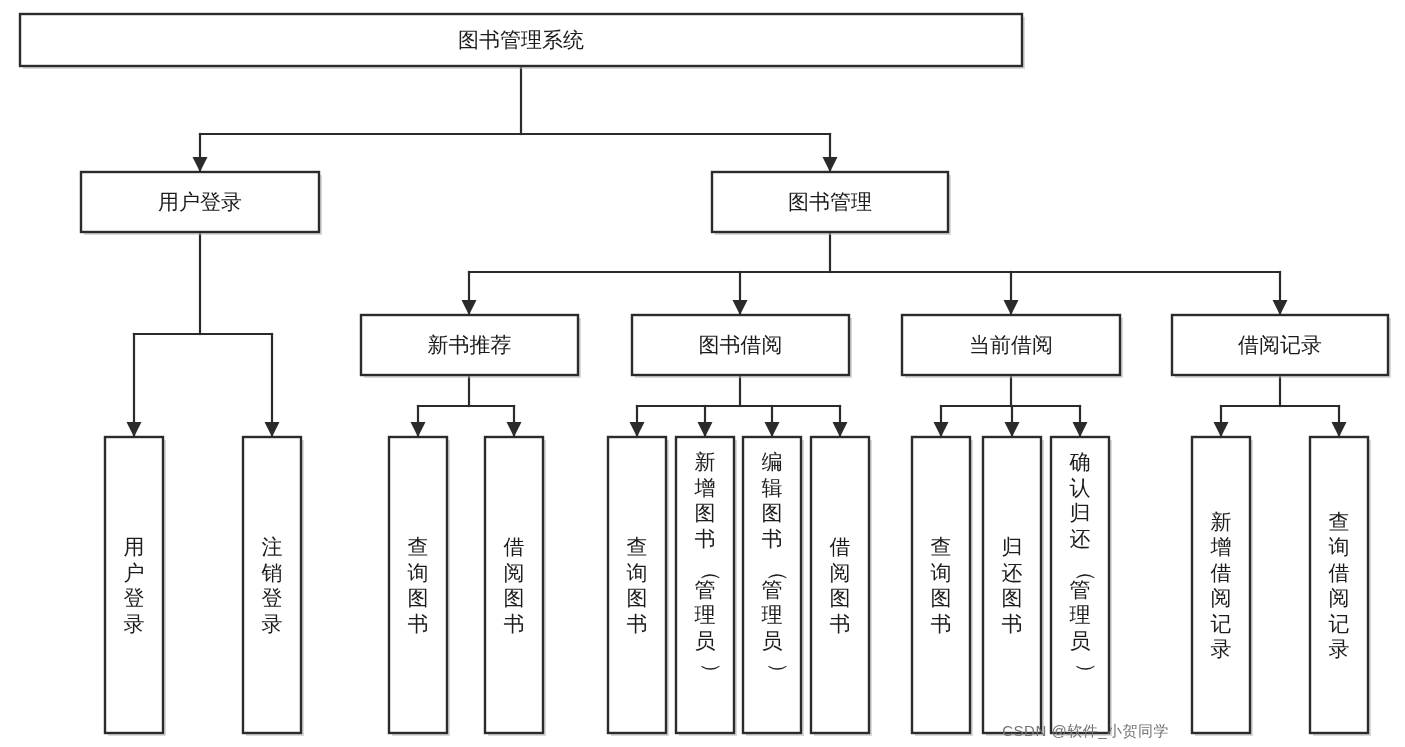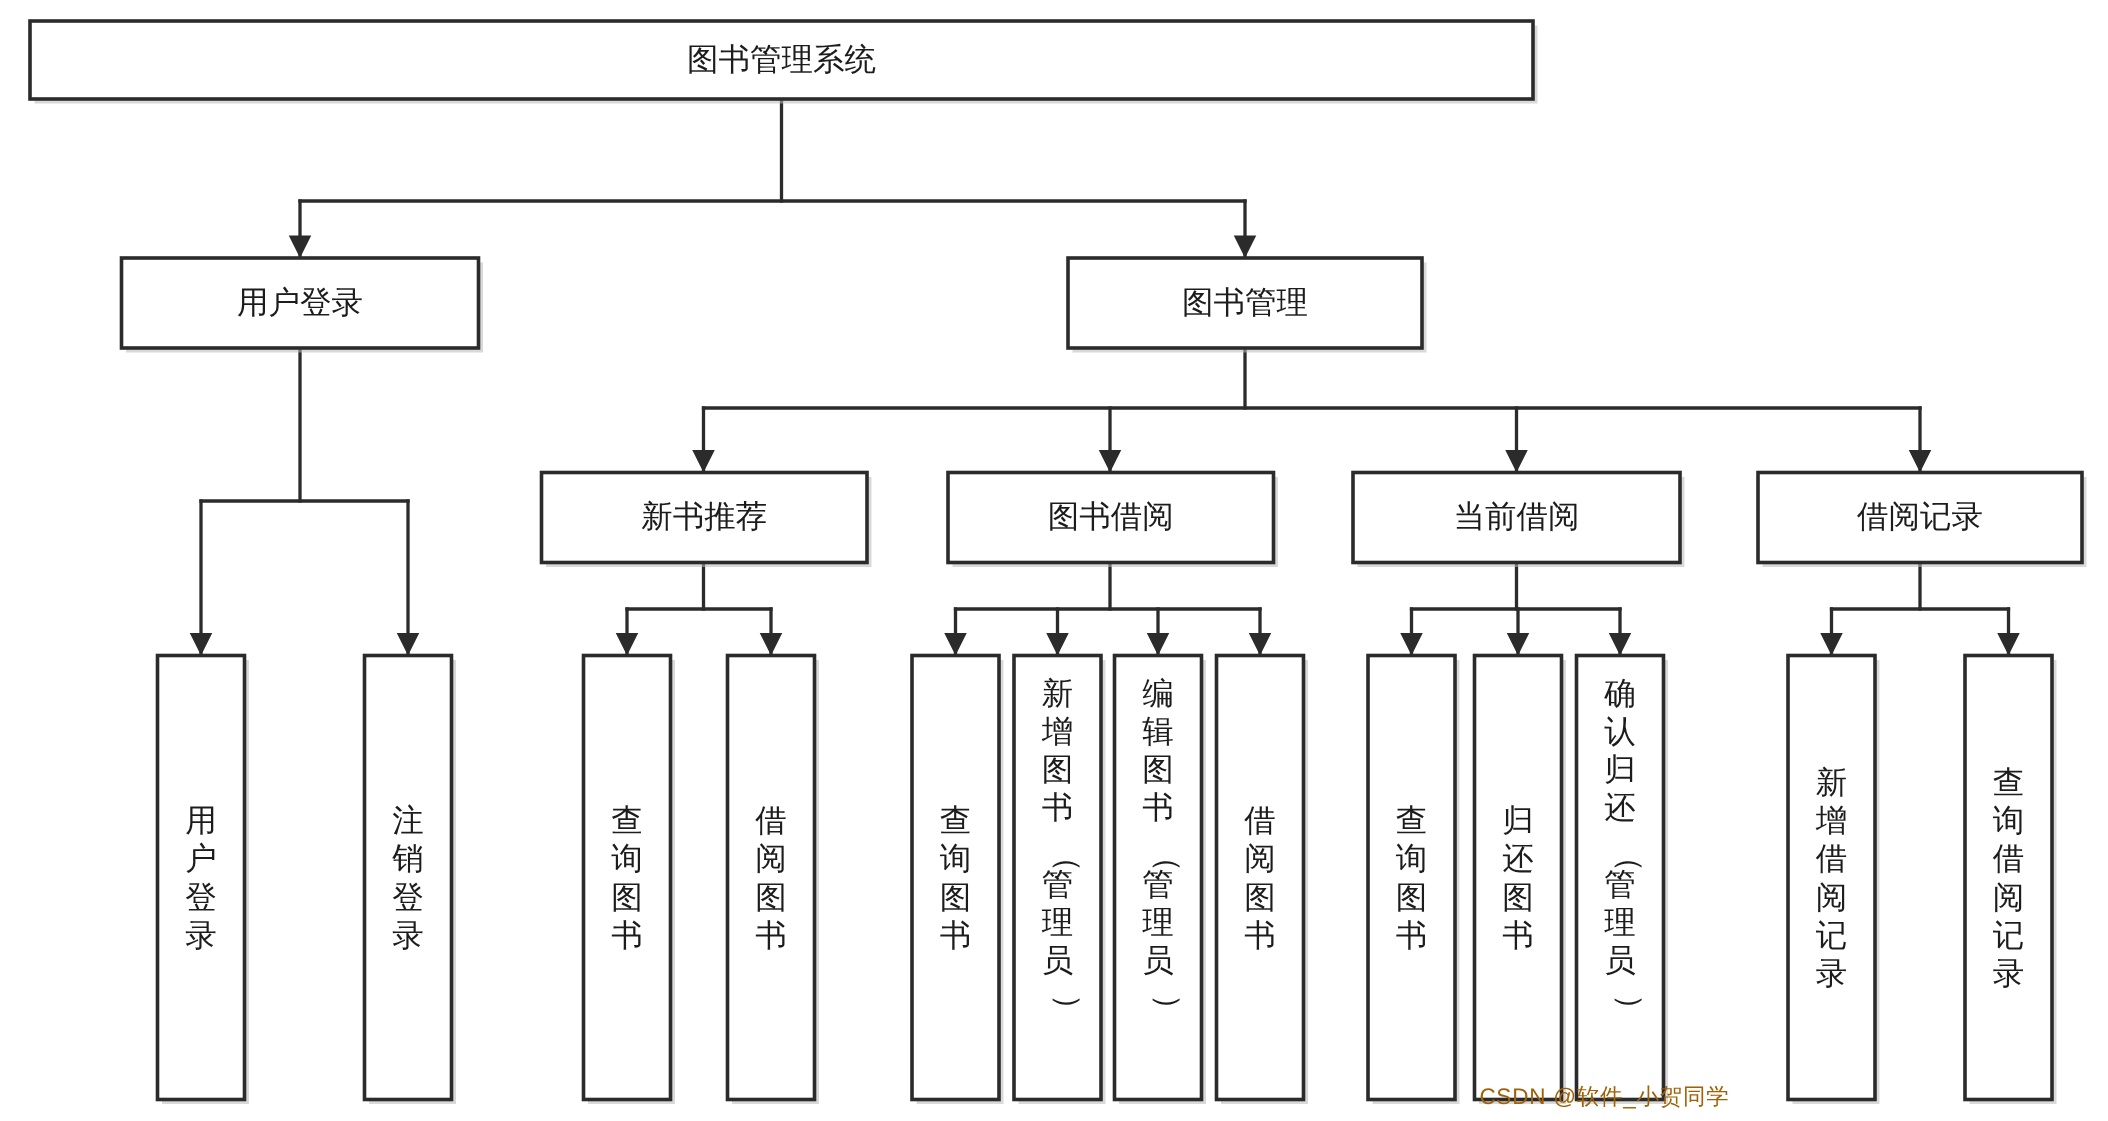--- a/index.html
+++ b/index.html
@@ -52,25 +52,25 @@
     dominant-baseline: middle;
   }
   .node-label-v-char {
     font-family: "Liberation Sans", "DejaVu Sans", sans-serif;
     font-size: 21px;
     fill: #1c1c1c;
     text-anchor: middle;
   }
   .watermark-text {
     position: absolute;
-    right: 16px;
+    right: 0;
     bottom: 6px;
     font-family: "Liberation Sans", "DejaVu Sans", sans-serif;
     font-size: 15px;
-    color: #a16207;
+    color: #737373;
     letter-spacing: 0.5px;
     white-space: nowrap;
     user-select: none;
   }
 </style>
 </head>
 <body>
 
 <div id="diagram-root">
   <svg class="diagram-canvas" id="diagram-canvas" viewBox="0 0 1405 747" xmlns="http://www.w3.org/2000/svg">

